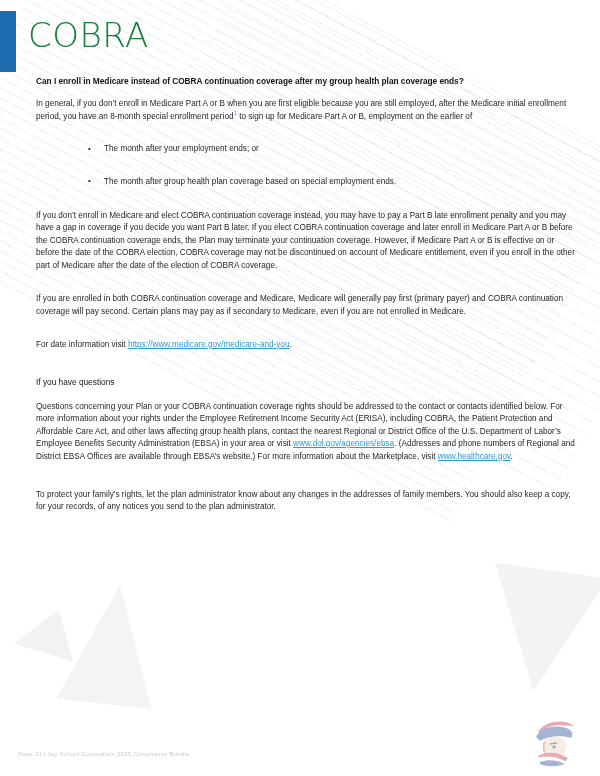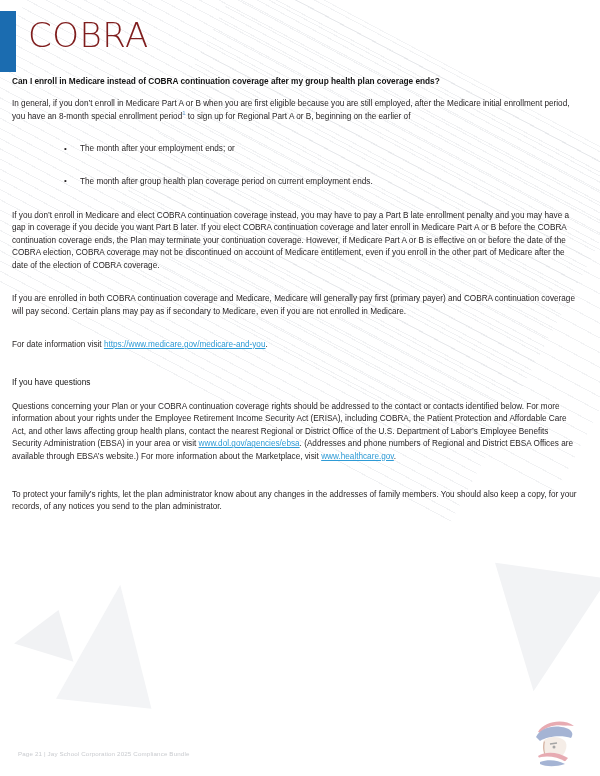--- a/index.html
+++ b/index.html
@@ -100,30 +100,30 @@
     height: 61px;
     background: #1b6cb0;
   }
   .doc-title {
     position: absolute;
     left: 28px;
     top: 18px;
     font-size: 34px;
     font-weight: 300;
     letter-spacing: 0.5px;
-    color: #7f1d1d;
+    color: #15803d;
     font-family: "DejaVu Sans", sans-serif;
     line-height: 1;
   }
 
   
   .content {
     position: relative;
     z-index: 2;
-    padding: 0 22px 0 12px;
+    padding: 0 22px 0 36px;
     color: #231f20;
   }
   .q-heading {
     font-size: 8.3px;
     font-weight: bold;
     line-height: 1.35;
     margin: 0 0 11px 0;
     color: #141414;
     letter-spacing: -0.02px;
   }
@@ -218,25 +218,25 @@
 
   <div class="header">
     <div class="accent-bar"></div>
     <div class="doc-title">COBRA</div>
   </div>
 
   <div class="content">
 
     <div class="q-heading">Can I enroll in Medicare instead of COBRA continuation coverage after my group health plan coverage ends?</div>
 
-    <p class="para"><span>In general, if you don’t enroll in Medicare Part A or B when you are first eligible because you are still employed, after the Medicare initial enrollment period, you have an 8-month special enrollment period</span><sup class="fn">1</sup><span> to sign up for Regional Part A or B, beginning on the earlier of</span></p>
+    <p class="para"><span>In general, if you don’t enroll in Medicare Part A or B when you are first eligible because you are still employed, after the Medicare initial enrollment period, you have an 8-month special enrollment period</span><sup class="fn">1</sup><span> to sign up for Medicare Part A or B, employment on the earlier of</span></p>
 
     <ul class="bullets">
       <li>The month after your employment ends; or</li>
-      <li>The month after group health plan coverage period on current employment ends.</li>
+      <li>The month after group health plan coverage based on special employment ends.</li>
     </ul>
 
     <div class="gap-md"></div>
 
     <p class="para">If you don’t enroll in Medicare and elect COBRA continuation coverage instead, you may have to pay a Part B late enrollment penalty and you may have a gap in coverage if you decide you want Part B later.  If you elect COBRA continuation coverage and later enroll in Medicare Part A or B before the COBRA continuation coverage ends, the Plan may terminate your continuation coverage.  However, if Medicare Part A or B is effective on or before the date of the COBRA election, COBRA coverage may not be discontinued on account of Medicare entitlement, even if you enroll in the other part of Medicare after the date of the election of COBRA coverage.</p>
 
     <div class="gap-md"></div>
 
     <p class="para">If you are enrolled in both COBRA continuation coverage and Medicare, Medicare will generally pay first (primary payer) and COBRA continuation coverage will pay second.  Certain plans may pay as if secondary to Medicare, even if you are not enrolled in Medicare.</p>
 

